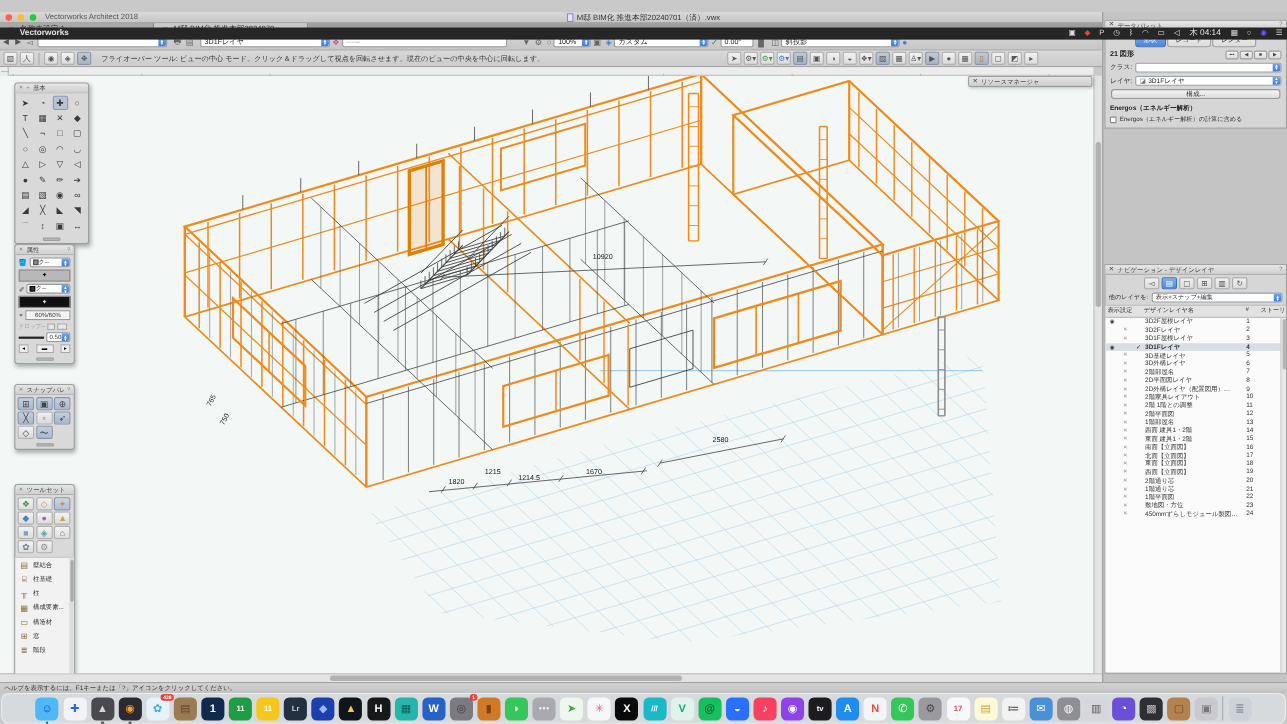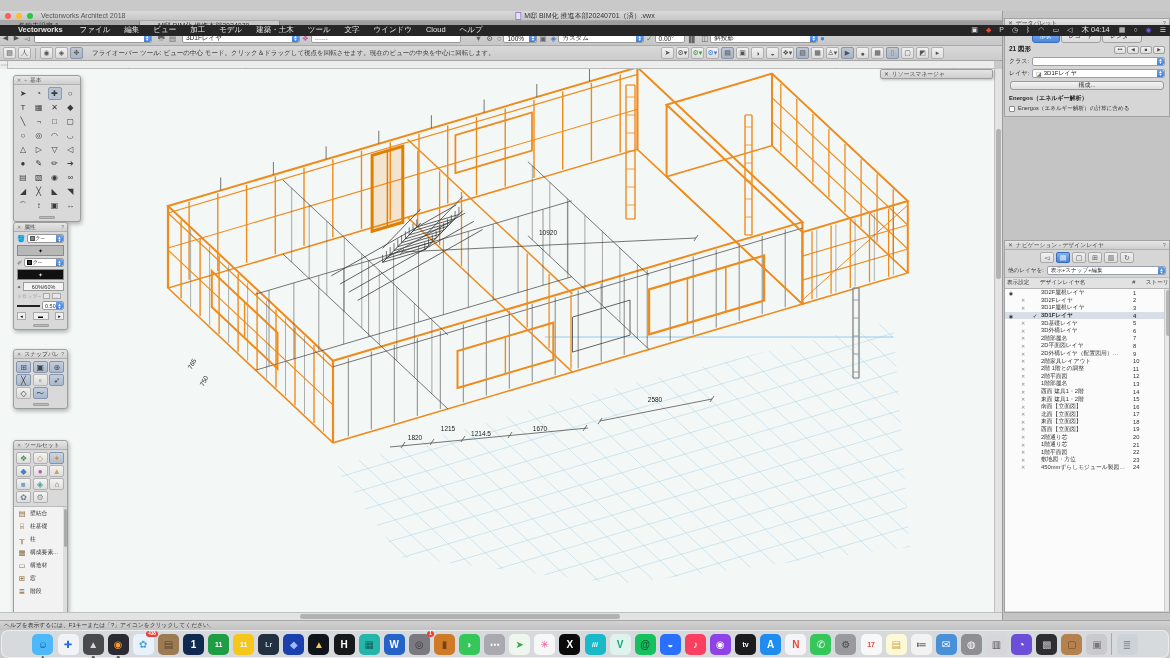--- a/index.html
+++ b/index.html
@@ -163,21 +163,20 @@
   .dsep { width:1px; height:22px; background:rgba(120,120,120,.5); flex:none; }
 </style>
 </head>
 <body>
 
 <div id="root">
 
   <div id="menubar">
     <span class="apple"></span>
     <span class="appname">Vectorworks</span>
-    <span id="mb-menus"><span class="menu">ファイル</span><span class="menu">編集</span><span class="menu">ビュー</span><span class="menu">加工</span><span class="menu">モデル</span><span class="menu">建築・土木</span><span class="menu">ツール</span><span class="menu">文字</span><span class="menu">ウインドウ</span><span class="menu">Cloud</span><span class="menu">ヘルプ</span></span>
     <span class="spacer"></span>
     <span id="mb-status"><span class="sicon">▣</span><span class="sicon" style="color: rgb(224, 72, 56);">◆</span><span class="sicon">P</span><span class="sicon">◷</span><span class="sicon">ᛒ</span><span class="sicon">◠</span><span class="sicon">▭</span><span class="sicon">◁</span></span>
     <span class="clock">木 04:14</span>
     <span id="mb-trailing"><span class="sicon">▦</span><span class="sicon">○</span><span class="sicon" style="color: rgb(106, 90, 249);">◉</span><span class="sicon">☰</span></span>
   </div>
 
   <div id="titlebar">
     <span class="tl" style="background:#ff5f57"></span>
     <span class="tl" style="background:#febc2e"></span>
     <span class="tl" style="background:#28c840"></span>

